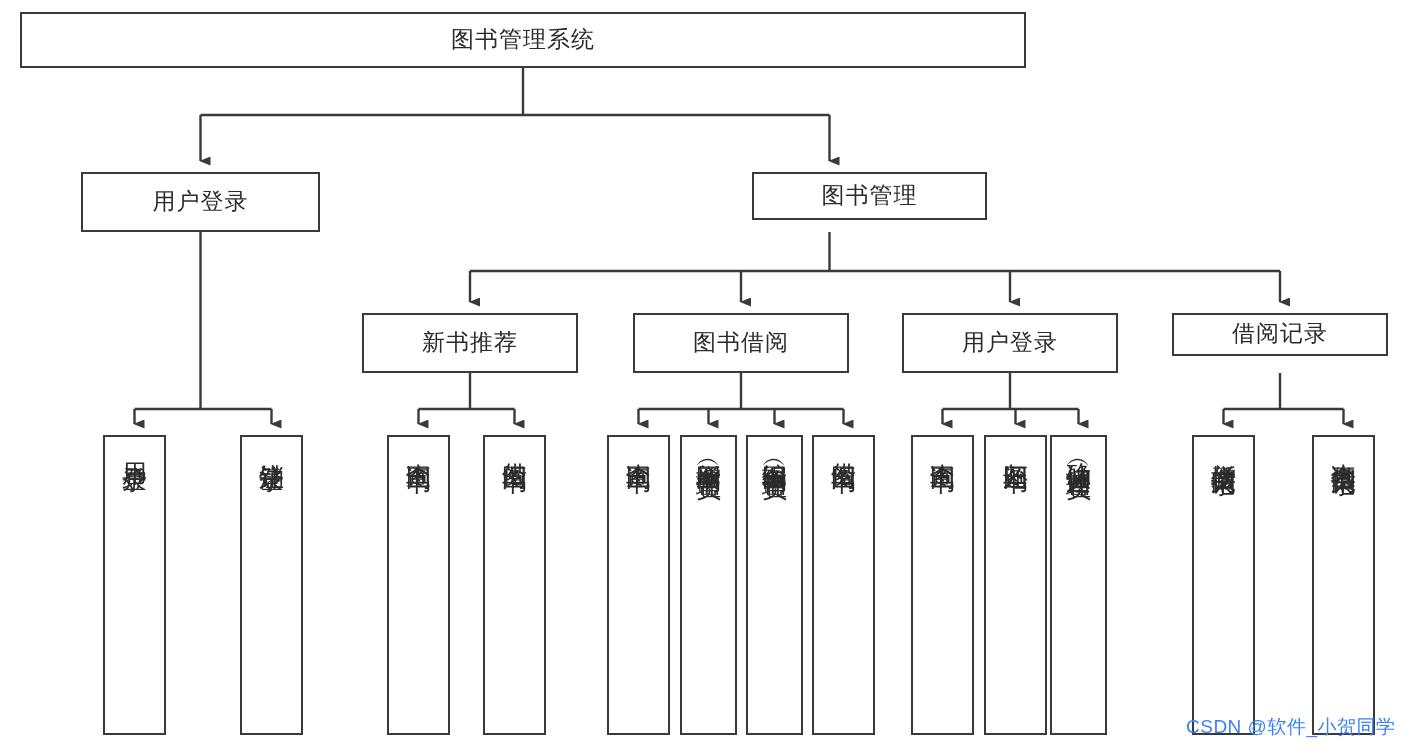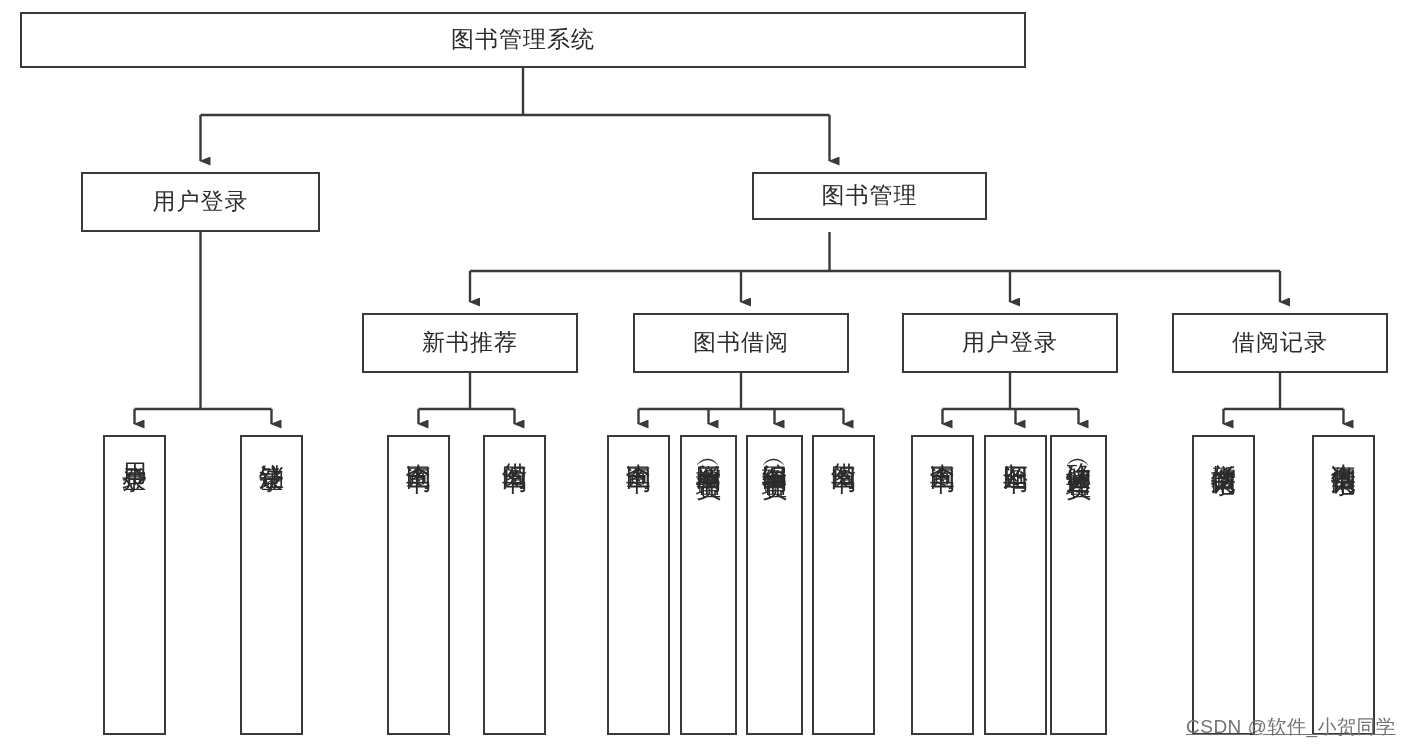--- a/index.html
+++ b/index.html
@@ -52,25 +52,24 @@
     line-height: 1.08;
     letter-spacing: 2px;
     white-space: nowrap;
     text-align: left;
   }
   .watermark {
     position: absolute;
     left: 1186px;
     top: 714px;
     font-size: 19px;
-    color: #737373;
+    color: #3b82f6;
     letter-spacing: 0.5px;
     white-space: nowrap;
     pointer-events: none;
-    text-decoration: underline;
   }
 </style>
 </head>
 <body>
 
 <div id="canvas">
 
   <svg id="wires" viewBox="0 0 1405 747" xmlns="http://www.w3.org/2000/svg">
     <defs>
       <marker id="arrowhead" markerWidth="9" markerHeight="11" refX="4.5" refY="10" orient="auto" markerUnits="userSpaceOnUse">
@@ -126,21 +125,21 @@
       </div>
       <div class="node horiz" style="left: 362px; top: 313px; width: 216px; height: 60px;">
         <span class="label">新书推荐</span>
       </div>
       <div class="node horiz" style="left: 633px; top: 313px; width: 216px; height: 60px;">
         <span class="label">图书借阅</span>
       </div>
       <div class="node horiz" style="left: 902px; top: 313px; width: 216px; height: 60px;">
         <span class="label">用户登录</span>
       </div>
-      <div class="node horiz" style="left: 1172px; top: 313px; width: 216px; height: 60px; text-align: right;">
+      <div class="node horiz" style="left: 1172px; top: 313px; width: 216px; height: 43px; text-align: right;">
         <span class="label">借阅记录</span>
       </div>
       <div class="node vert" style="left: 103px; top: 435px; width: 63px; height: 300px;">
         <span class="label">用户登录</span>
       </div>
       <div class="node vert" style="left: 240px; top: 435px; width: 63px; height: 300px;">
         <span class="label">注销登录</span>
       </div>
       <div class="node vert" style="left: 387px; top: 435px; width: 63px; height: 300px;">
         <span class="label">查询图书</span>

